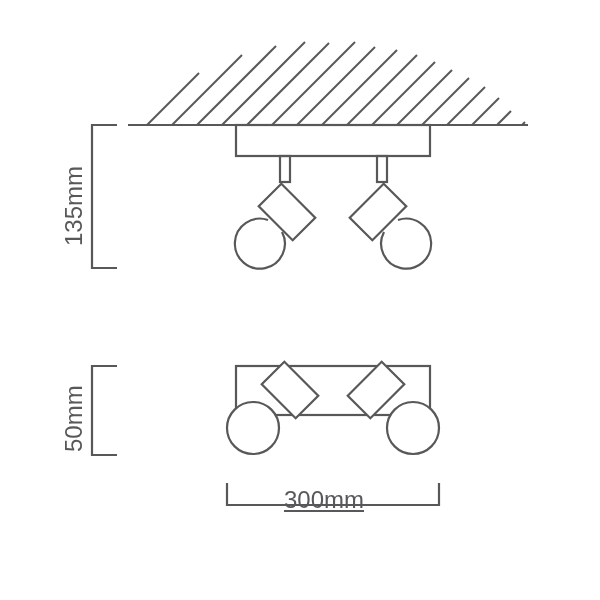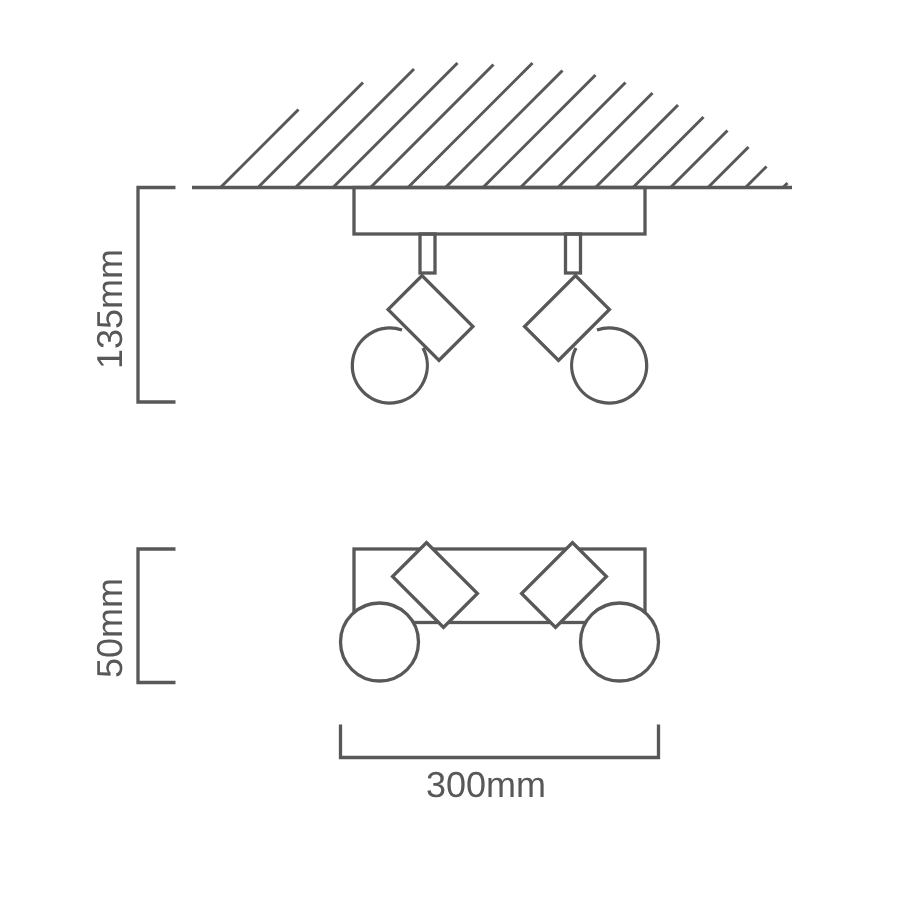--- a/index.html
+++ b/index.html
@@ -73,14 +73,14 @@
     <g>
       <polyline class="ln" points="117,366 92,366 92,455 117,455"></polyline>
     </g>
     <g>
       <polyline class="ln" points="227,483 227,505 439,505 439,483"></polyline>
     </g>
   </svg>
 
   <div class="label vlabel" style="left:62px; top:246px;">135mm</div>
   <div class="label vlabel" style="left:62px; top:452px;">50mm</div>
-  <div class="label" style="left:284px; top:512px;">300mm</div>
+  <div class="label" style="left:284px; top:488px;text-decoration:underline;">300mm</div>
 </div>
 
 </body></html>

